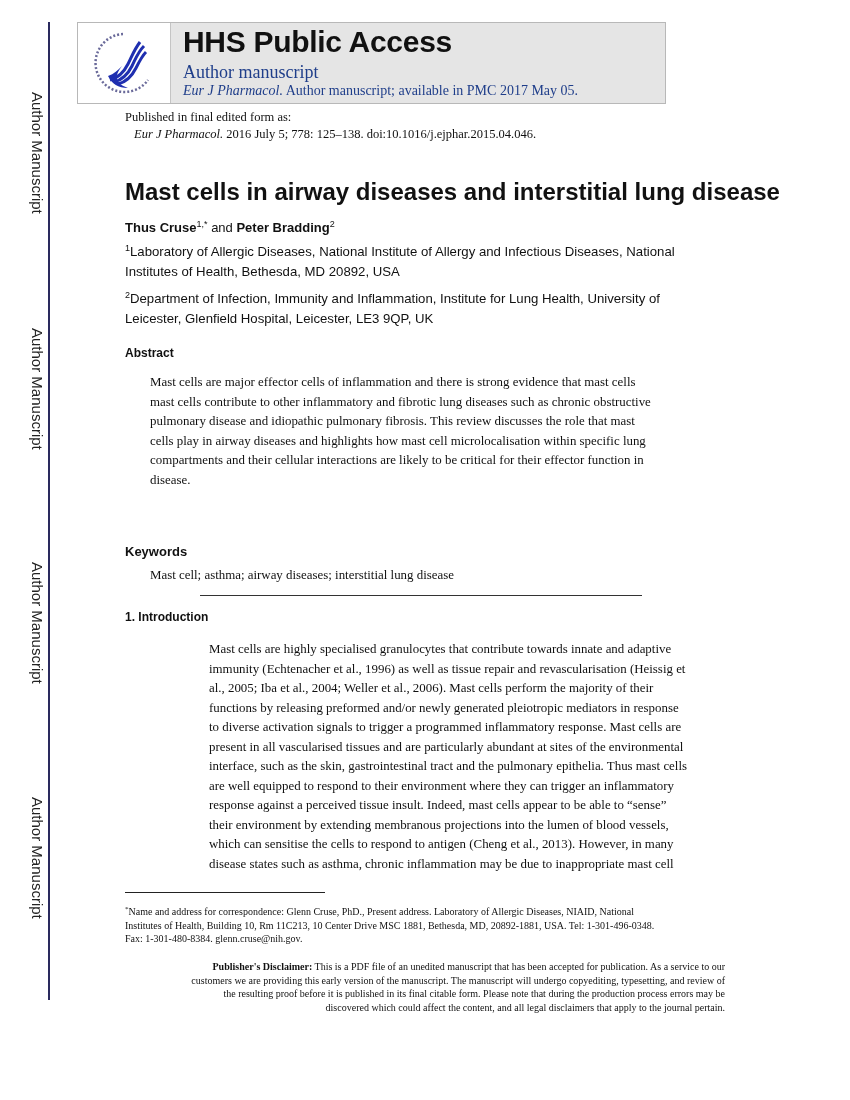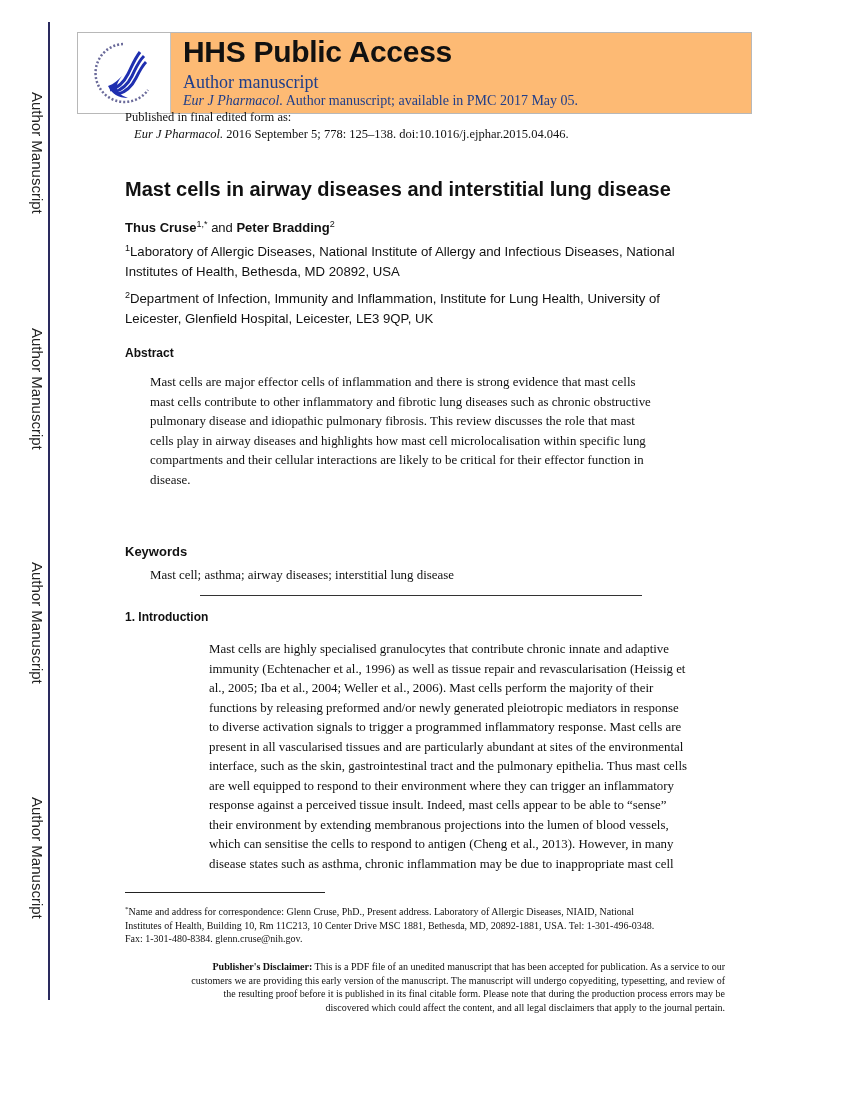--- a/index.html
+++ b/index.html
@@ -6,22 +6,22 @@
   body { width: 850px; height: 1100px; position: relative; overflow: hidden; color: #111; }
 
   .side-rule { position: absolute; left: 48px; top: 22px; width: 1.5px; height: 978px; background: #2a2a5e; }
   .side-label {
     position: absolute; left: 27px; width: 20px; height: 140px;
     font-family: "Liberation Sans", sans-serif; font-size: 15px; color: #222;
     writing-mode: vertical-rl; white-space: nowrap; line-height: 20px;
   }
 
   .header-box {
-    position: absolute; left: 77px; top: 32px; width: 675px; height: 82px;
-    border: 1px solid #b8b8b8; background: #fdba74; box-sizing: border-box;
+    position: absolute; left: 77px; top: 22px; width: 589px; height: 82px;
+    border: 1px solid #b8b8b8; background: #e5e5e5; box-sizing: border-box;
   }
   .logo-cell {
     position: absolute; left: 0; top: 0; width: 92px; height: 80px;
     background: #ffffff; border-right: 1px solid #c4c4c4;
   }
   .logo-cell svg { position: absolute; left: 10px; top: 7px; }
   .hhs-title {
     position: absolute; left: 105px; top: 2px;
     font-family: "Liberation Sans", sans-serif; font-weight: bold; font-size: 30px; color: #111; letter-spacing: -0.3px;
   }
@@ -40,21 +40,21 @@
     font-family: "Liberation Serif", serif; font-size: 12.5px;
   }
   .pub-cite {
     position: absolute; left: 134px; top: 127px;
     font-family: "Liberation Serif", serif; font-size: 12.5px;
   }
   .pub-cite i { font-style: italic; }
 
   .article-title {
     position: absolute; left: 125px; top: 178px;
-    font-family: "Liberation Sans", sans-serif; font-weight: bold; font-size: 20px;
+    font-family: "Liberation Sans", sans-serif; font-weight: bold; font-size: 24px;
   }
   .authors {
     position: absolute; left: 125px; top: 220px;
     font-family: "Liberation Sans", sans-serif; font-size: 13px;
   }
   .authors b { font-weight: bold; }
   .authors sup { font-size: 9px; vertical-align: 5px; line-height: 0; }
   .affil {
     position: absolute; left: 125px; width: 600px;
     font-family: "Liberation Sans", sans-serif; font-size: 13.2px; line-height: 20px;
@@ -102,21 +102,21 @@
       <path d="M30 54 C38 52 44 46 48 38 C52 30 54 26 58 22" fill="none" stroke="#1f2fb0" stroke-width="3"></path>
       <path d="M20 46 C26 44 30 40 34 36 C28 44 24 52 40 58 C30 58 24 54 20 46 Z" fill="#1f2fb0"></path>
     </svg>
   </div>
   <div class="hhs-title">HHS Public Access</div>
   <div class="hhs-sub">Author manuscript</div>
   <div class="hhs-avail"><i>Eur J Pharmacol.</i><span> Author manuscript; available in PMC 2017 May 05.</span></div>
 </div>
 
 <div class="pub-label">Published in final edited form as:</div>
-<div class="pub-cite"><i>Eur J Pharmacol.</i><span> 2016 September 5; 778: 125–138. doi:10.1016/j.ejphar.2015.04.046.</span></div>
+<div class="pub-cite"><i>Eur J Pharmacol.</i><span> 2016 July 5; 778: 125–138. doi:10.1016/j.ejphar.2015.04.046.</span></div>
 
 <div class="article-title">Mast cells in airway diseases and interstitial lung disease</div>
 <div class="authors">
   <b>Thus Cruse</b><sup>1,*</sup><span> and </span><b>Peter Bradding</b><sup>2</sup>
 </div>
 <div class="affil" style="top:242px;">
   <sup>1</sup><span>Laboratory of Allergic Diseases, National Institute of Allergy and Infectious Diseases, National</span><br>
   <span>Institutes of Health, Bethesda, MD 20892, USA</span>
 </div>
 <div class="affil" style="top:289px;">
@@ -133,21 +133,21 @@
   <span class="ln">compartments and their cellular interactions are likely to be critical for their effector function in</span>
   <span class="ln">disease.</span>
 </div>
 
 <div class="section-h small" style="top:544px;">Keywords</div>
 <div class="body-text" style="left:150px; top:566px;">Mast cell; asthma; airway diseases; interstitial lung disease</div>
 <div class="hr-key"></div>
 
 <div class="section-h" style="top:610px;">1. Introduction</div>
 <div class="body-text" style="left:209px; top:640px;">
-  <span class="ln">Mast cells are highly specialised granulocytes that contribute chronic innate and adaptive</span>
+  <span class="ln">Mast cells are highly specialised granulocytes that contribute towards innate and adaptive</span>
   <span class="ln">immunity (Echtenacher et al., 1996) as well as tissue repair and revascularisation (Heissig et</span>
   <span class="ln">al., 2005; Iba et al., 2004; Weller et al., 2006). Mast cells perform the majority of their</span>
   <span class="ln">functions by releasing preformed and/or newly generated pleiotropic mediators in response</span>
   <span class="ln">to diverse activation signals to trigger a programmed inflammatory response. Mast cells are</span>
   <span class="ln">present in all vascularised tissues and are particularly abundant at sites of the environmental</span>
   <span class="ln">interface, such as the skin, gastrointestinal tract and the pulmonary epithelia. Thus mast cells</span>
   <span class="ln">are well equipped to respond to their environment where they can trigger an inflammatory</span>
   <span class="ln">response against a perceived tissue insult. Indeed, mast cells appear to be able to “sense”</span>
   <span class="ln">their environment by extending membranous projections into the lumen of blood vessels,</span>
   <span class="ln">which can sensitise the cells to respond to antigen (Cheng et al., 2013). However, in many</span>

